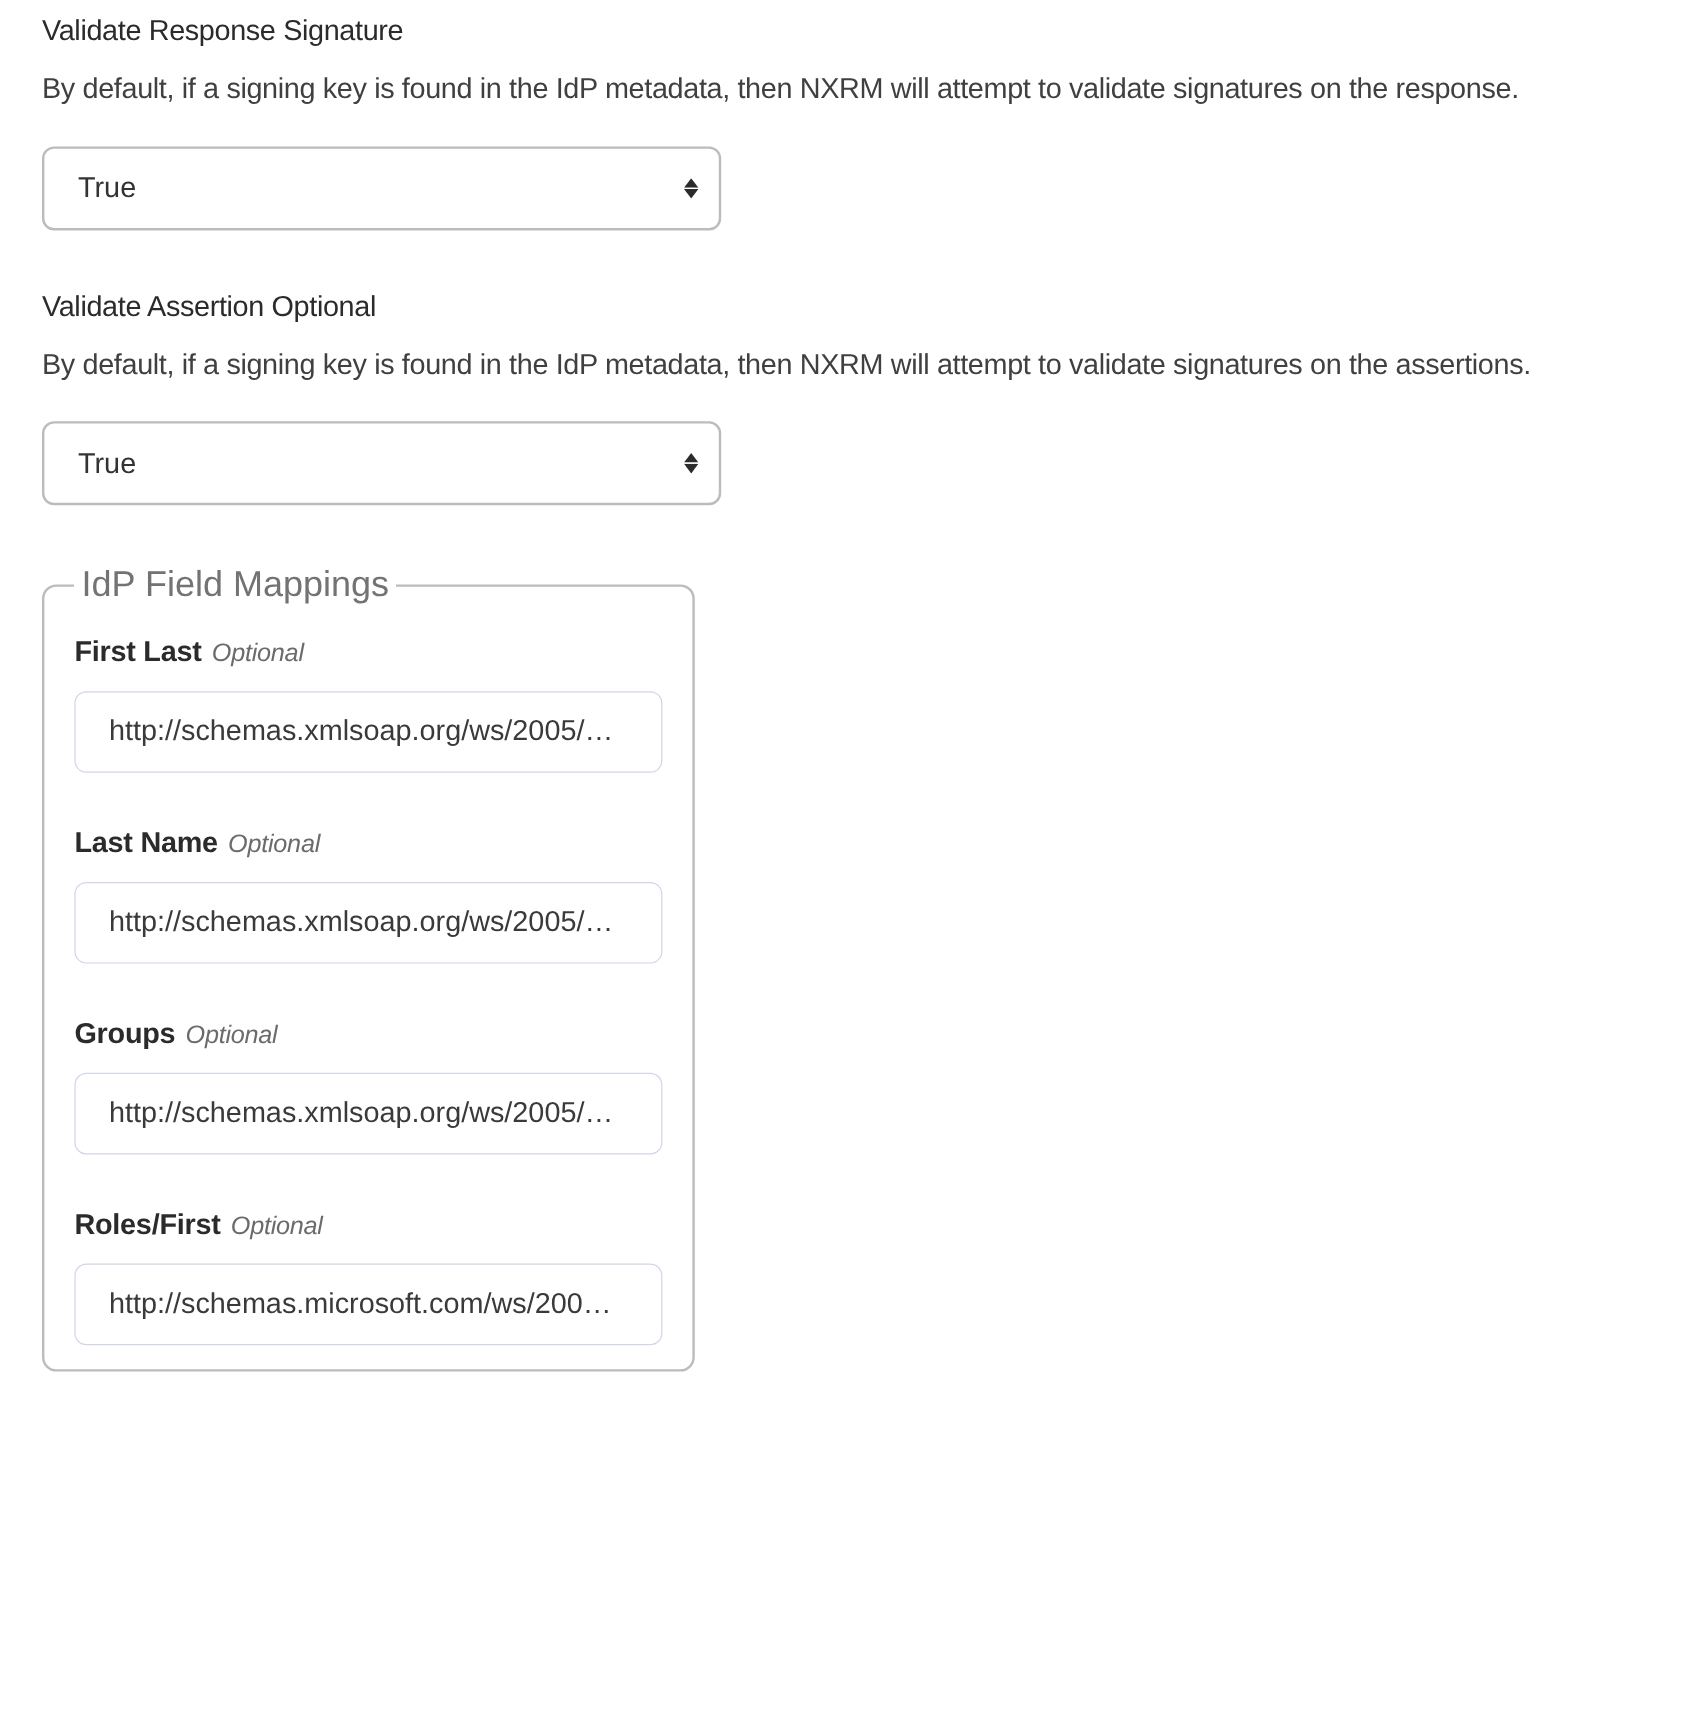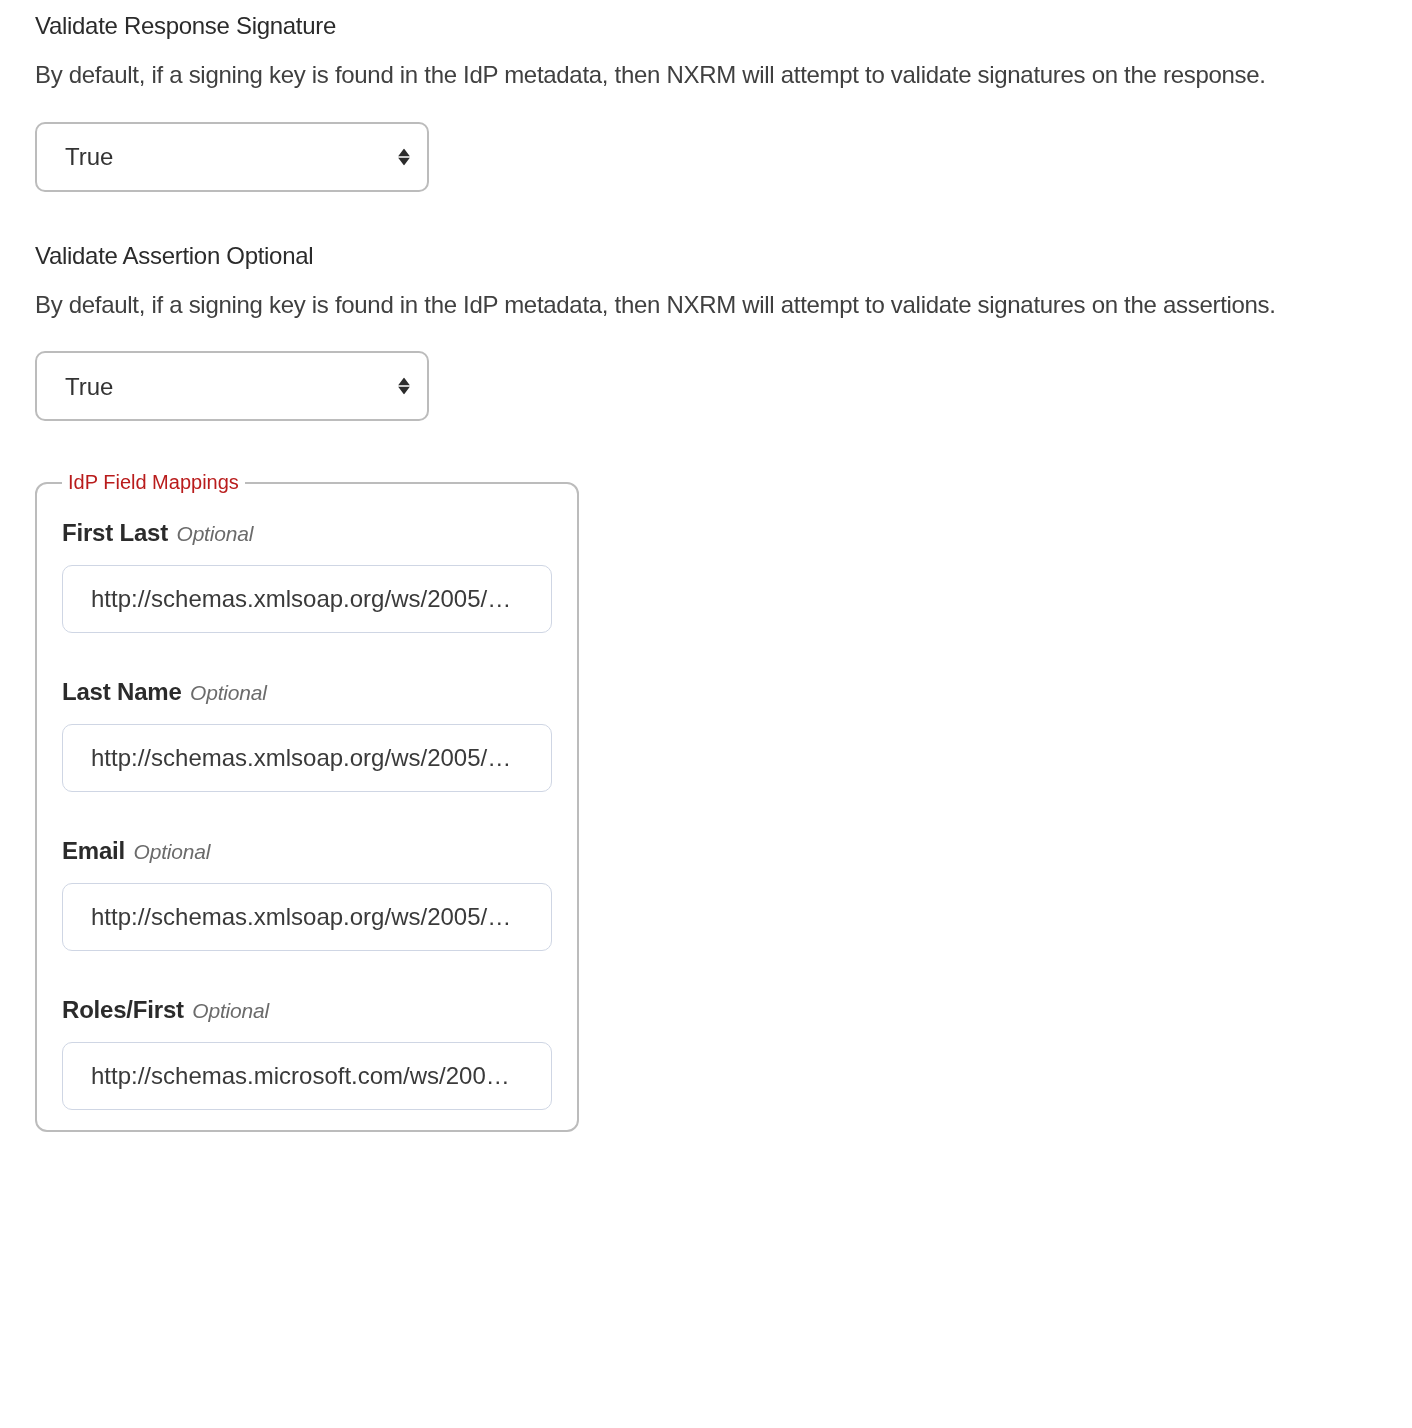--- a/index.html
+++ b/index.html
@@ -26,21 +26,21 @@
     }
     .section-desc {
       font-size: 24px;
       color: #404040;
       margin-bottom: 30px;
       letter-spacing: -0.3px;
       line-height: 1.4;
     }
     .select-wrap {
       position: relative;
-      width: 394px;
+      width: 566px;
     }
     select.dropdown {
       width: 100%;
       height: 70px;
       padding: 0 28px;
       font-size: 24px;
       color: #333;
       background: #ffffff;
       border: 2px solid #bcbcbc;
       border-radius: 10px;
@@ -64,22 +64,22 @@
     }
 
     fieldset.mappings {
       border: 2px solid #bcbcbc;
       border-radius: 12px;
       width: 544px;
       padding: 25px 25px 20px 25px;
       margin-top: 10px;
     }
     fieldset.mappings legend {
-      font-size: 20px;
-      color: #b91c1c;
+      font-size: 30px;
+      color: #737373;
       padding: 0 6px;
       margin-left: 0px;
     }
     .field-group {
       margin-bottom: 45px;
     }
     .field-group:last-child {
       margin-bottom: 0;
     }
     .field-label {
@@ -163,21 +163,21 @@
   <div class="field-group">
     <div class="field-label">
       <span>Last Name</span>
       <span class="optional">Optional</span>
     </div>
     <input type="text" class="text-input" value="http://schemas.xmlsoap.org/ws/2005/05/identity/claims/surname" style="">
   </div>
 
   <div class="field-group">
     <div class="field-label">
-      <span>Email</span>
+      <span>Groups</span>
       <span class="optional">Optional</span>
     </div>
     <input type="text" class="text-input" value="http://schemas.xmlsoap.org/ws/2005/05/identity/claims/emailaddress" style="">
   </div>
 
   <div class="field-group">
     <div class="field-label">
       <span>Roles/First</span>
       <span class="optional">Optional</span>
     </div>

